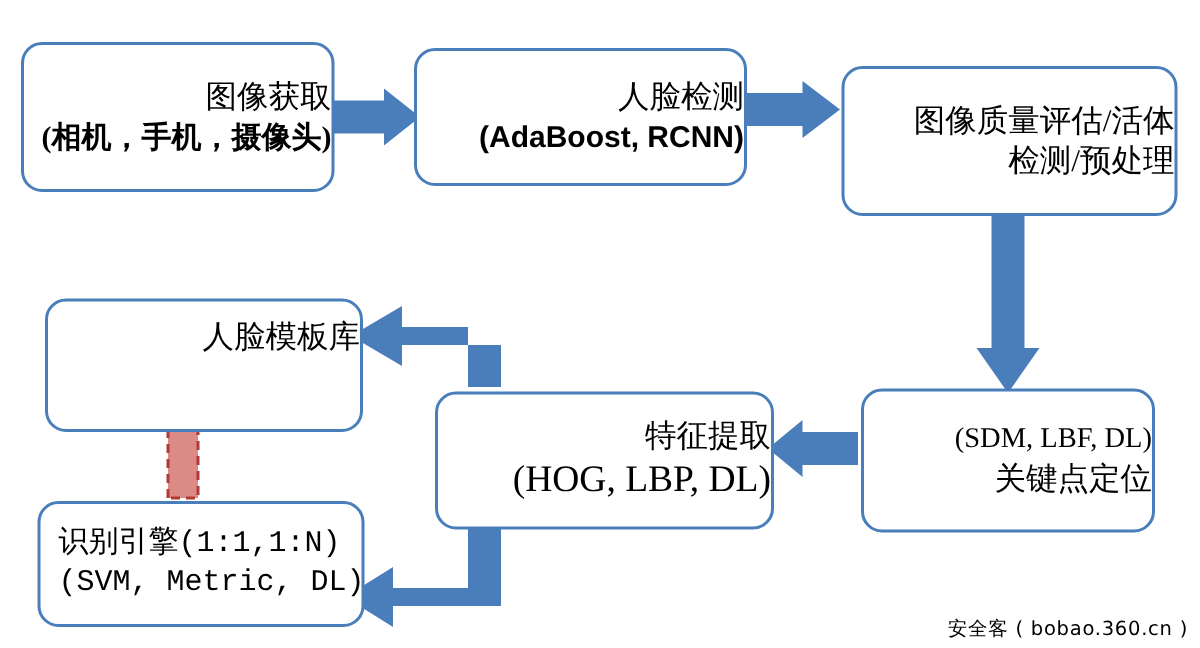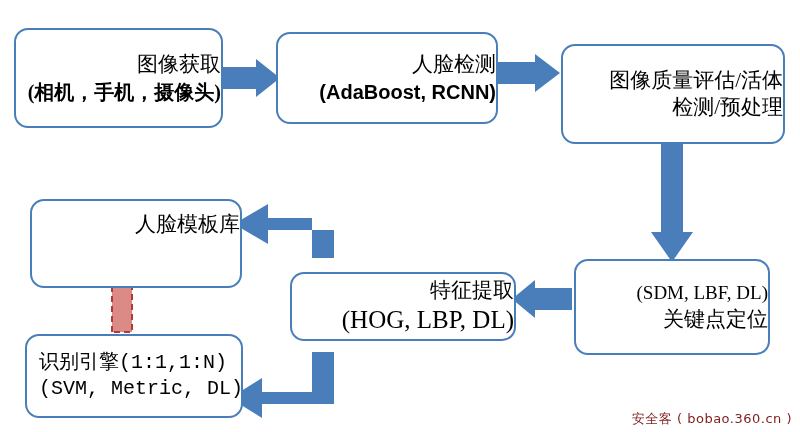--- a/index.html
+++ b/index.html
@@ -46,21 +46,21 @@
   
   .f-song   { font-family: "Liberation Serif", "DejaVu Serif", serif; }
   .f-sans   { font-family: "Liberation Sans", "DejaVu Sans", sans-serif; font-weight: bold; }
   .f-mono   { font-family: "Liberation Mono", "DejaVu Sans Mono", monospace; }
 
   
   #n-capture  { left: 14px;  top: 28px;  width: 209px; height: 100px; }
   #n-detect   { left: 276px; top: 32px;  width: 222px; height: 92px; }
   #n-quality  { left: 561px; top: 44px;  width: 224px; height: 100px; }
   #n-landmark { left: 574px; top: 259px; width: 196px; height: 96px; }
-  #n-feature  { left: 290px; top: 272px; width: 226px; height: 69px; }
+  #n-feature  { left: 290px; top: 261px; width: 226px; height: 92px; }
   #n-template { left: 30px;  top: 199px; width: 212px; height: 89px; justify-content: flex-start; padding-top: 10px; }
   #n-engine   { left: 25px;  top: 334px; width: 218px; height: 84px; align-items: flex-start; padding-left: 12px; text-align: right; }
 
   #n-capture .l1  { font-size: 21px; }
   #n-capture .l2  { font-size: 20px; font-weight: bold; }
   #n-detect  .l1  { font-size: 21px; margin-left: 48px; }
   #n-detect  .l2  { font-size: 20px; }
   #n-quality .ln  { font-size: 21px; }
   #n-landmark .l1 { font-size: 21px; }
   #n-landmark .l2 { font-size: 19px; }
@@ -72,21 +72,21 @@
   
   #wires { position: absolute; left: 0; top: 0; width: 800px; height: 432px; z-index: 2; }
 
   
   #watermark {
     position: absolute;
     right: 8px;
     bottom: 4px;
     font-family: "DejaVu Sans", "Liberation Sans", sans-serif;
     font-size: 13px;
-    color: #7f1d1d;
+    color: #000000;
     letter-spacing: 0.5px;
     white-space: nowrap;
     z-index: 9;
   }
 </style>
 </head>
 <body>
 
 <div id="canvas">
 

